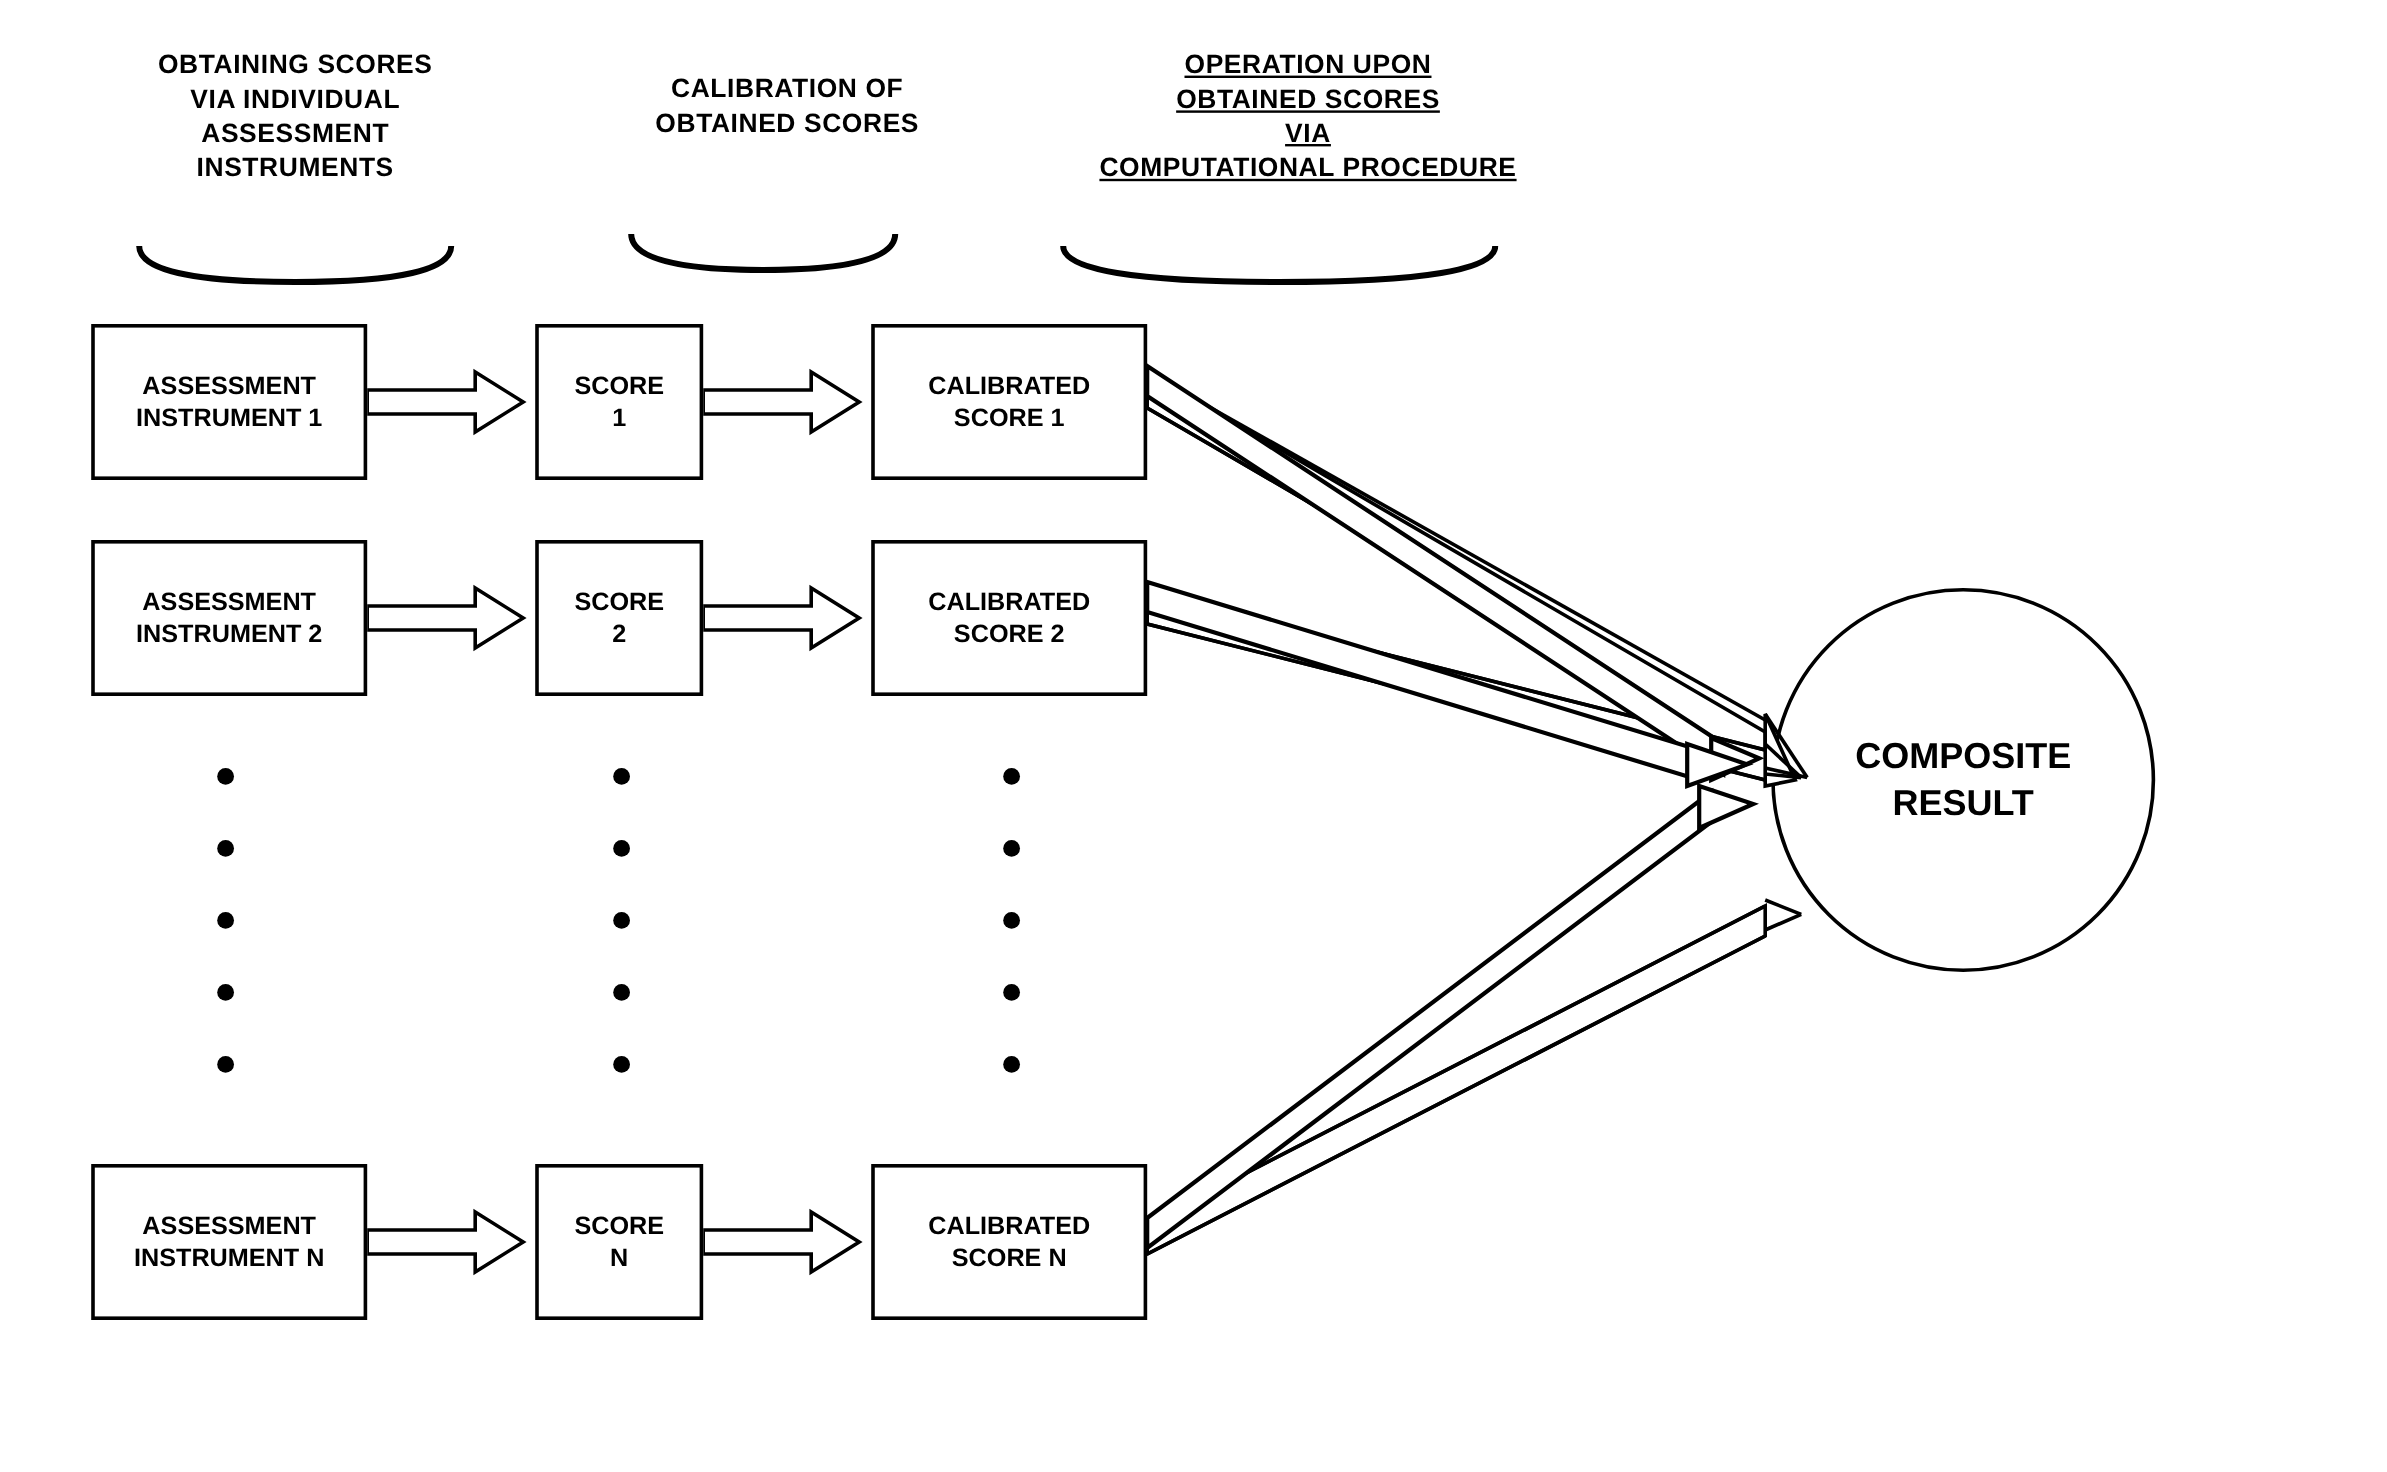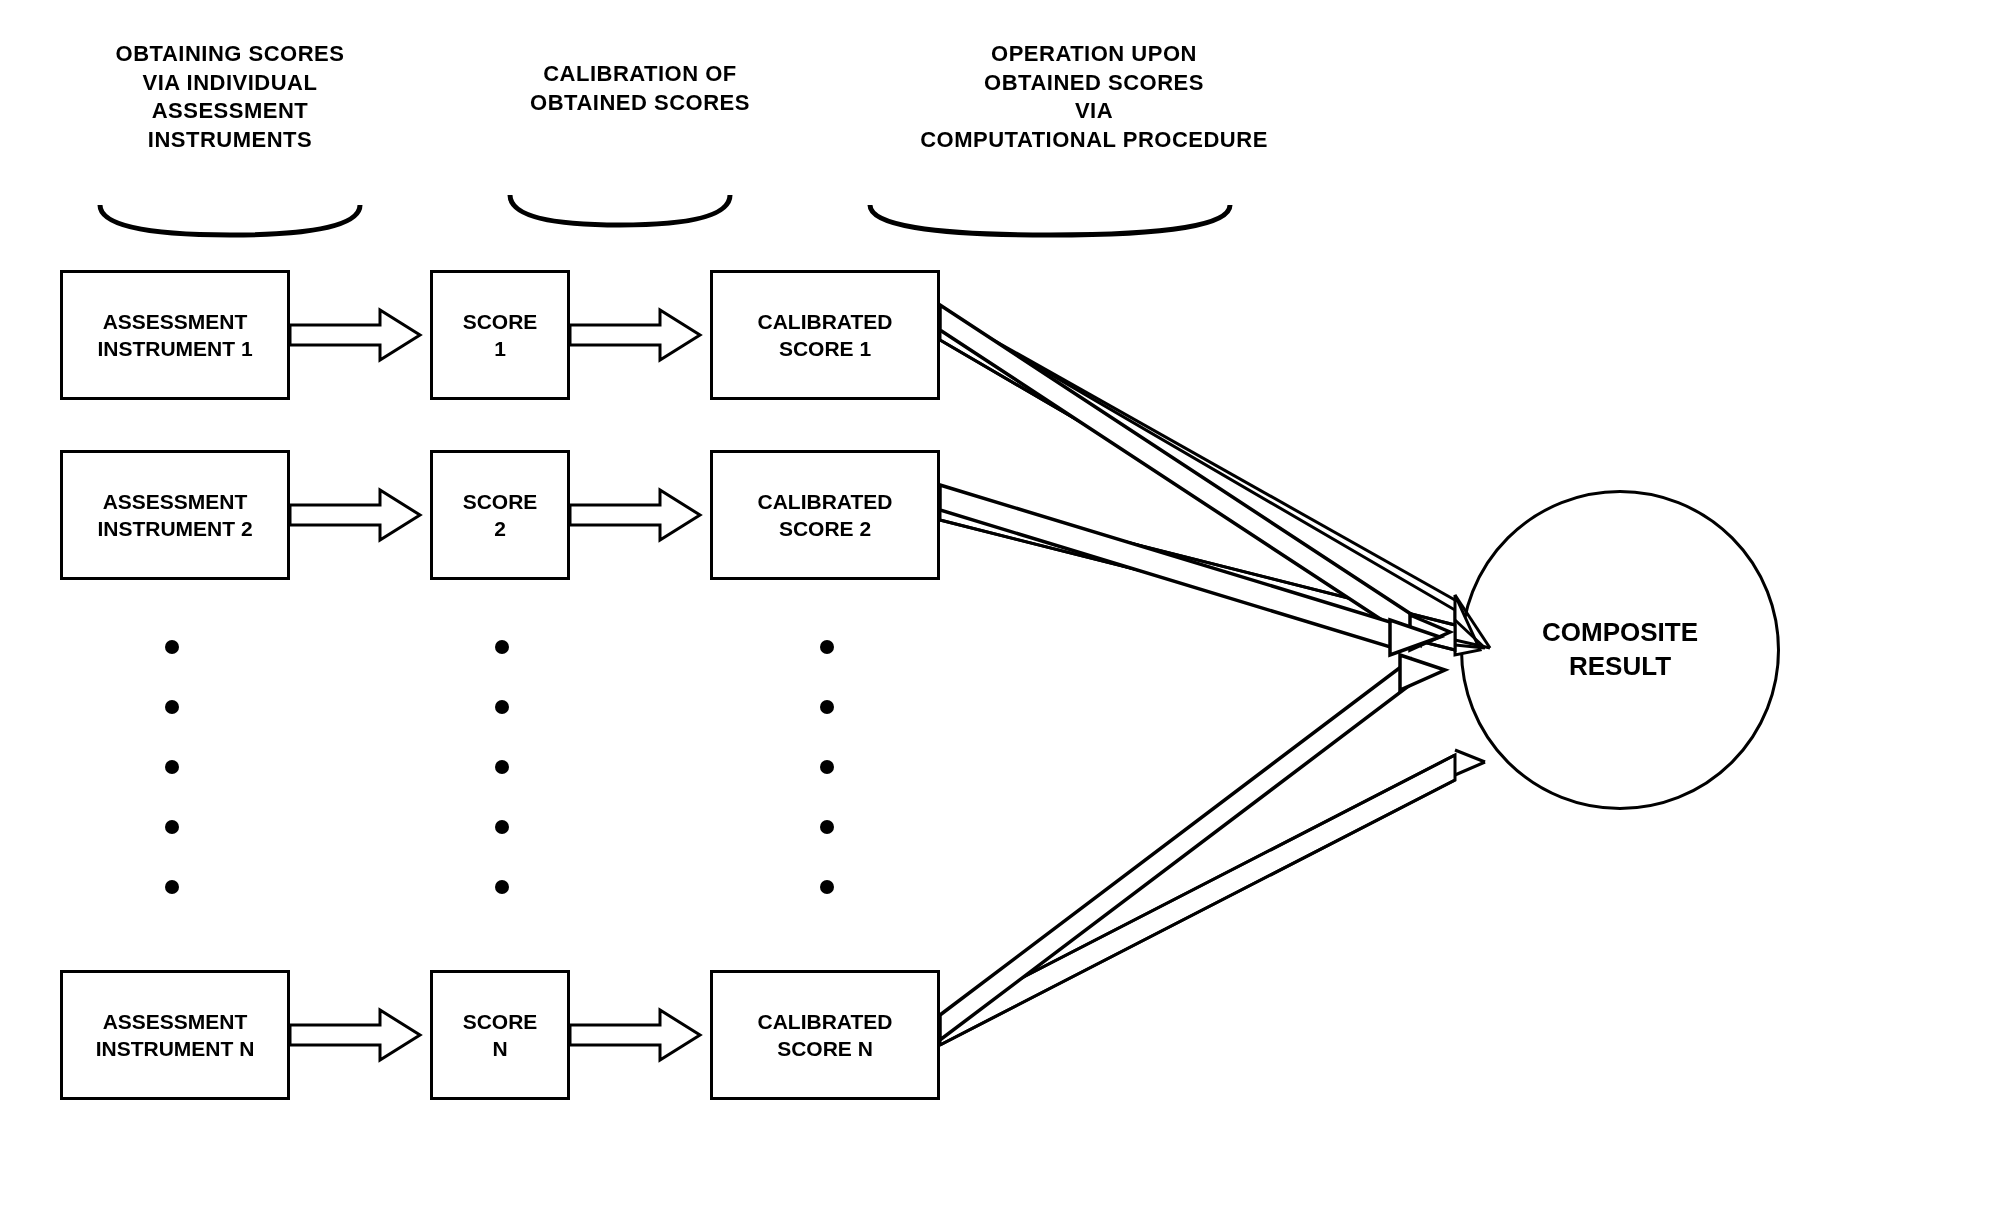--- a/index.html
+++ b/index.html
@@ -10,20 +10,21 @@
       width: 1989px;
       height: 1227px;
       overflow: hidden;
       position: relative;
     }
 
     #diagram {
       position: relative;
       width: 1960px;
       height: 1227px;
+      margin-left: 16px;
     }
 
     
     .col-header {
       position: absolute;
       text-align: center;
       font-size: 22px;
       font-weight: bold;
       letter-spacing: 0.5px;
       line-height: 1.3;
@@ -67,36 +68,36 @@
     
     .circle {
       position: absolute;
       border: 3px solid #000;
       border-radius: 50%;
       background: #fff;
       display: flex;
       align-items: center;
       justify-content: center;
       text-align: center;
-      font-size: 26px;
+      font-size: 30px;
       font-weight: bold;
       line-height: 1.3;
       color: #000;
     }
   </style>
 </head>
 <body>
 
 <div id="diagram">
 
   <div class="col-header" style="left: 90px; top: 40px; width: 280px;">OBTAINING SCORES<br>VIA INDIVIDUAL<br>ASSESSMENT<br>INSTRUMENTS</div>
 
   <div class="col-header" style="left: 520px; top: 60px; width: 240px;">CALIBRATION OF<br>OBTAINED SCORES</div>
 
-  <div class="col-header" style="left: 904px; top: 40px; width: 380px;">OPERATION UPON<br>OBTAINED SCORES<br>VIA<br>COMPUTATIONAL PROCEDURE</div>
+  <div class="col-header" style="left: 884px; top: 40px; width: 380px; text-decoration: underline;">OPERATION UPON<br>OBTAINED SCORES<br>VIA<br>COMPUTATIONAL PROCEDURE</div>
 
   <svg class="brace" style="left: 90px; top: 195px;" width="280" height="50">
     <path d="M 10,10 Q 10,40 140,40 Q 270,40 270,10" fill="none" stroke="#000" stroke-width="5"></path>
   </svg>
 
   <svg class="brace" style="left: 500px; top: 185px;" width="240" height="50">
     <path d="M 10,10 Q 10,40 120,40 Q 230,40 230,10" fill="none" stroke="#000" stroke-width="5"></path>
   </svg>
 
   <svg class="brace" style="left: 860px; top: 195px;" width="380" height="50">

